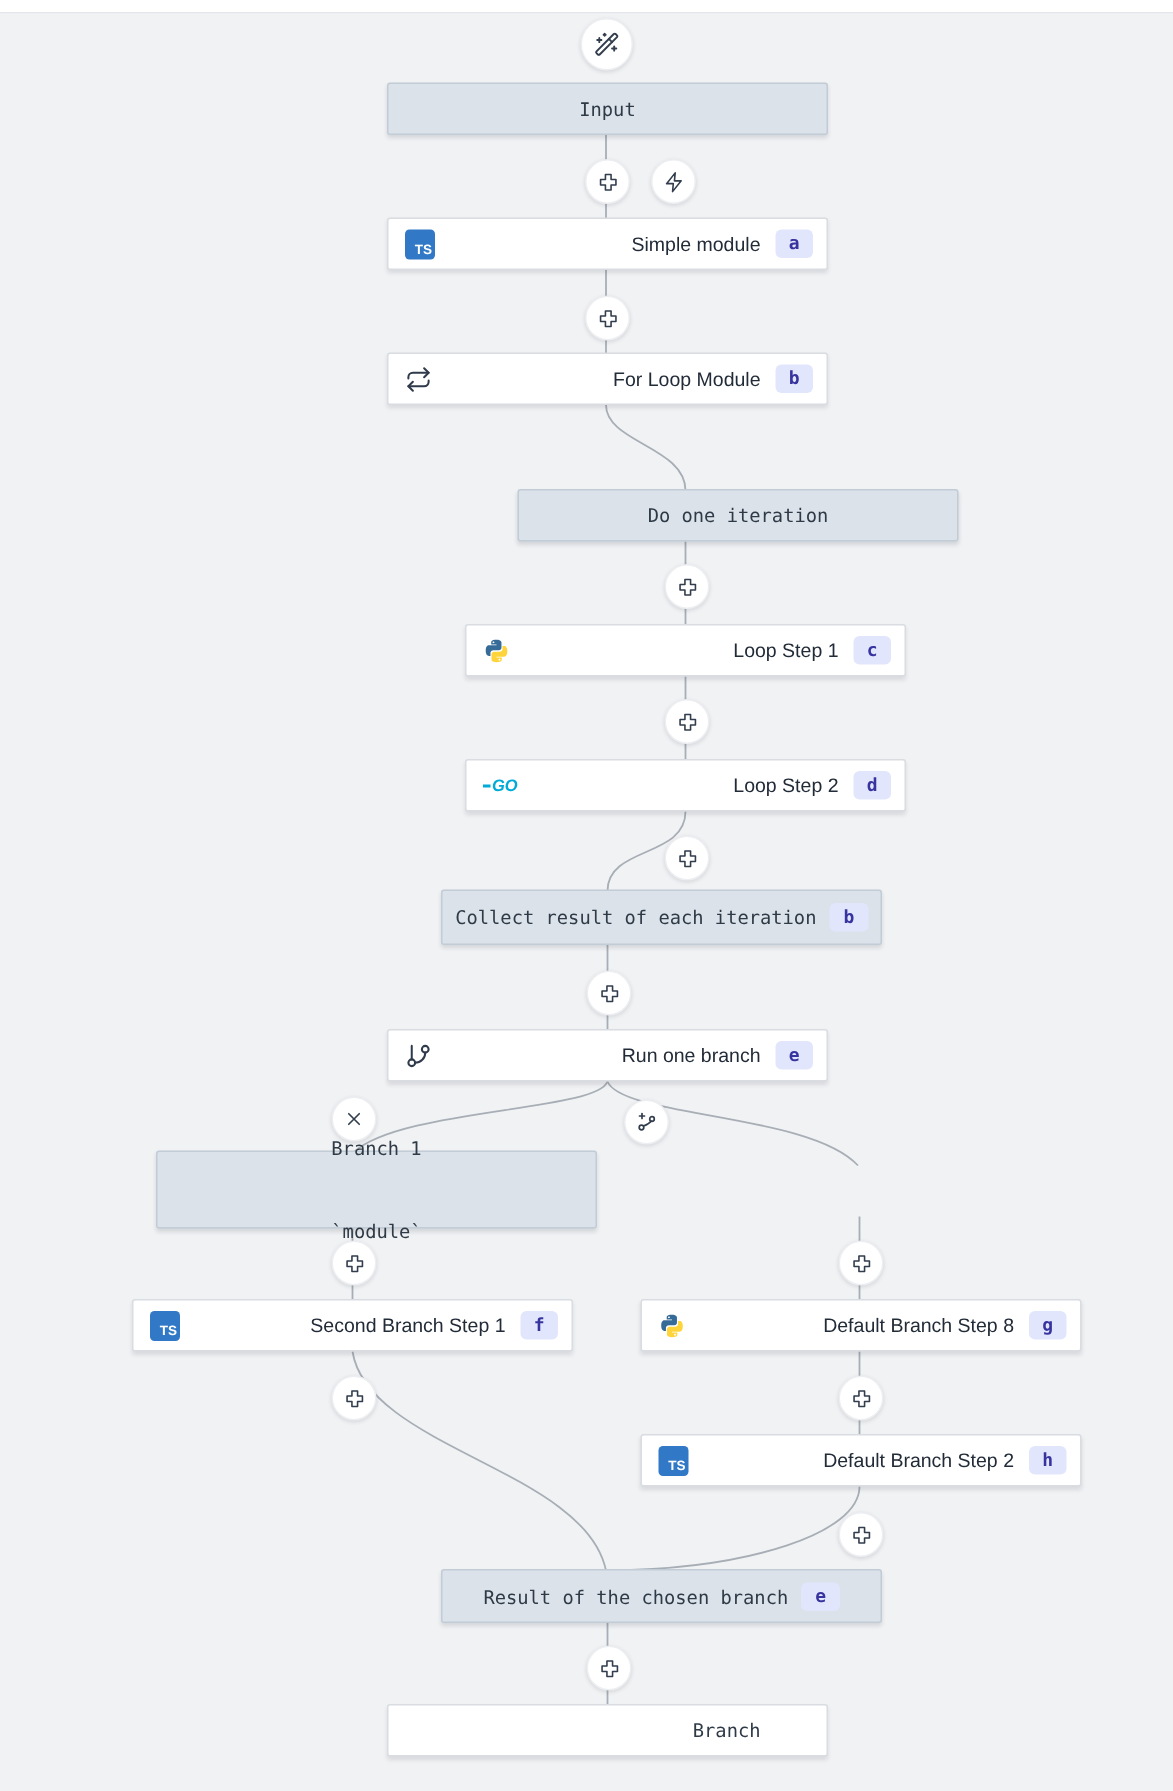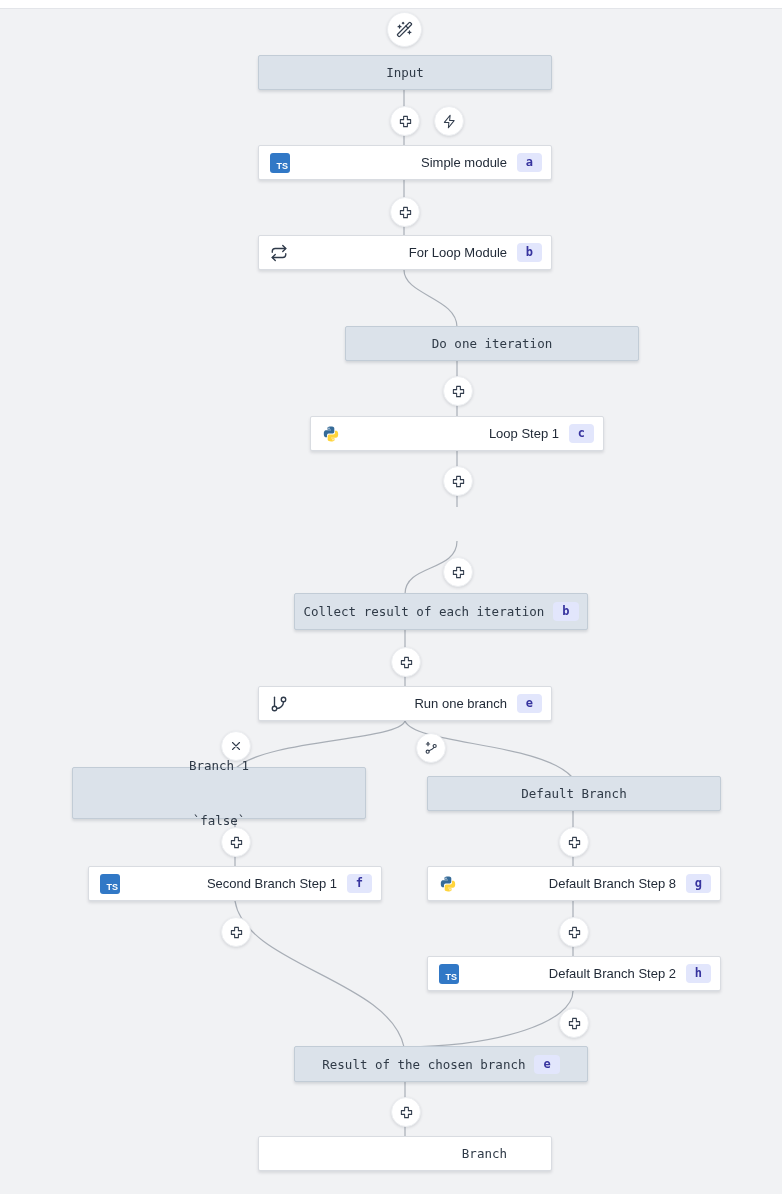--- a/index.html
+++ b/index.html
@@ -102,47 +102,51 @@
     <span class="nicon">
       <svg width="18" height="18" viewBox="0 0 24 24">
         <path fill="#366b98" d="M11.9 2c-4.9 0-4.6 2.13-4.6 2.13v2.2h4.68v.66H5.44S2.4 6.65 2.4 11.58c0 4.93 2.65 4.76 2.65 4.76h1.58v-2.3s-.09-2.65 2.61-2.65h4.64s2.53.04 2.53-2.45V4.56S16.8 2 11.9 2zM9.32 3.49c.47 0 .84.38.84.84 0 .47-.38.84-.84.84-.47 0-.84-.38-.84-.84 0-.47.38-.84.84-.84z"></path>
         <path fill="#ffd43b" d="M12.1 22c4.9 0 4.6-2.13 4.6-2.13v-2.2h-4.68v-.66h6.54s3.04.34 3.04-4.59c0-4.93-2.65-4.76-2.65-4.76h-1.58v2.3s.09 2.65-2.61 2.65H10.1s-2.53-.04-2.53 2.45v4.38S7.2 22 12.1 22zm2.58-1.49c-.47 0-.84-.38-.84-.84 0-.47.38-.84.84-.84.47 0 .84.38.84.84 0 .47-.38.84-.84.84z"></path>
       </svg>
     </span>
     <span class="nlabel">Loop Step 1</span>
     <span class="badge">c</span>
   </div>
 
+  <div class="node module" style="left:310px;top:506px;">
+    <span class="nicon">
+        <span class="go-badge">GO</span>
+      </span>
+    <span class="nlabel">Loop Step 2</span>
+    <span class="badge">d</span>
+  </div>
 
   <div class="node virtual with-badge" style="left:258px;top:593px;height:37px;">
     <span class="nlabel">Collect result of each iteration</span>
     <span class="badge">b</span>
   </div>
 
   <div class="node module" style="left:258px;top:686px;">
     <span class="nicon">
       <svg width="18" height="18" viewBox="0 0 24 24" fill="none" stroke="currentColor" stroke-width="1.8" stroke-linecap="round" stroke-linejoin="round">
         <line x1="6" x2="6" y1="3" y2="15"></line>
           <circle cx="18" cy="6" r="3"></circle>
           <circle cx="6" cy="18" r="3"></circle>
           <path d="M18 9a9 9 0 0 1-9 9"></path>
       </svg>
     </span>
     <span class="nlabel">Run one branch</span>
     <span class="badge">e</span>
   </div>
 
-  <div class="node virtual branch-head" style="left:72px;top:767px;gap:36px;">
+  <div class="node virtual branch-head" style="left:104px;top:767px;gap:36px;">
     <span>Branch 1</span>
-    <span>`false`</span>
-  </div>
-
-  <div class="node virtual" style="left:427px;top:776px;">
-    <span class="nlabel">Default Branch</span>
-  </div>
+    <span>`module`</span>
+  </div>
+
 
   <div class="node module" style="left:88px;top:866px;">
     <span class="nicon">
         <span class="ts-badge">TS</span>
       </span>
     <span class="nlabel">Second Branch Step 1</span>
     <span class="badge">f</span>
   </div>
 
   <div class="node module" style="left:427px;top:866px;">

